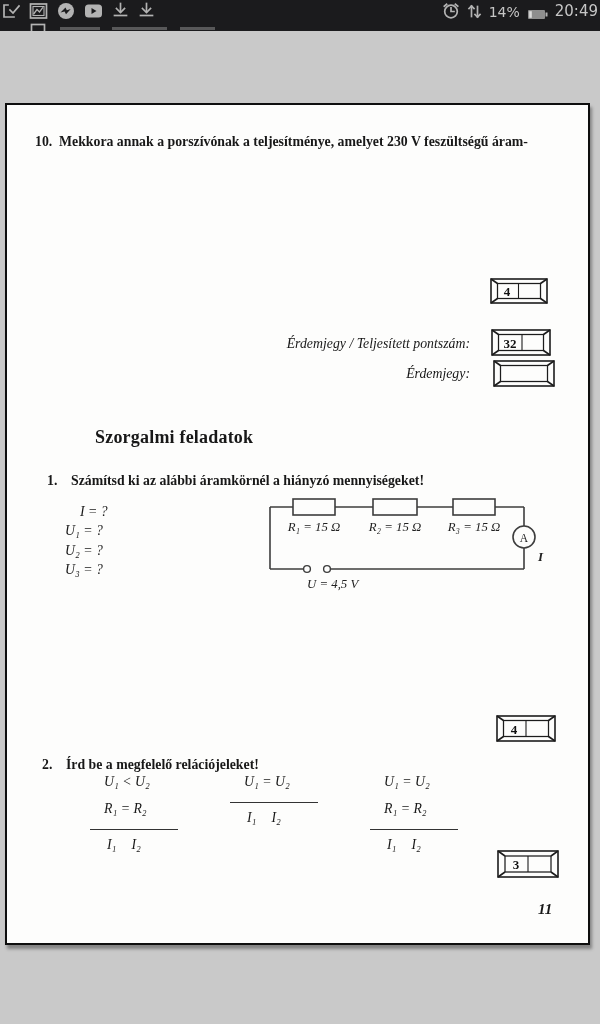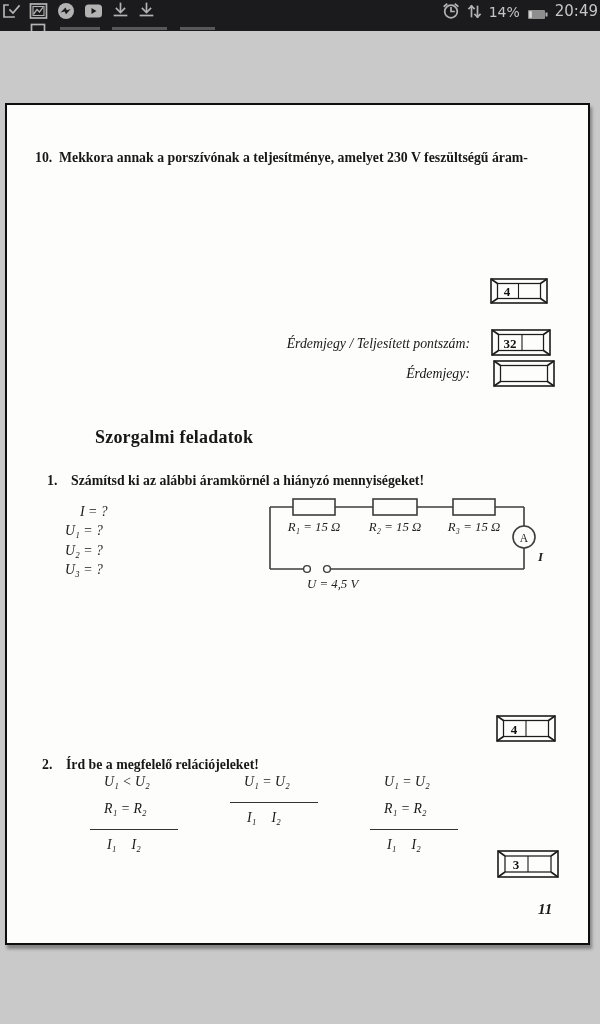--- a/index.html
+++ b/index.html
@@ -115,21 +115,21 @@
         <rect class="o" x="1.5" y="1.5" width="13" height="11"></rect>
       </svg>
       <div class="clipline" style="left:60px;width:40px;"></div>
       <div class="clipline" style="left:112px;width:55px;"></div>
       <div class="clipline" style="left:180px;width:35px;"></div>
     </div>
   </div>
 
   <div id="page">
 
-    <div class="abs qrow" style="left:28px;top:26px;width:532px;margin-top:16px;">
+    <div class="abs qrow" style="left:28px;top:26px;width:532px;">
       <span class="qnum">10.</span>
       <span>
         <span style="display:block;">Mekkora annak a porszívónak a teljesítménye, amelyet 230 V feszültségű áram-</span>
       </span>
     </div>
 
     <svg class="scorebox abs" style="left:483px;top:173px;" width="58" height="26" viewBox="0 0 58 26">
       <rect x="1" y="1" width="56" height="24"></rect>
       <rect class="inner" x="7.5" y="5.5" width="43" height="15"></rect>
       <line x1="1" y1="1" x2="7.5" y2="5.5"></line>

